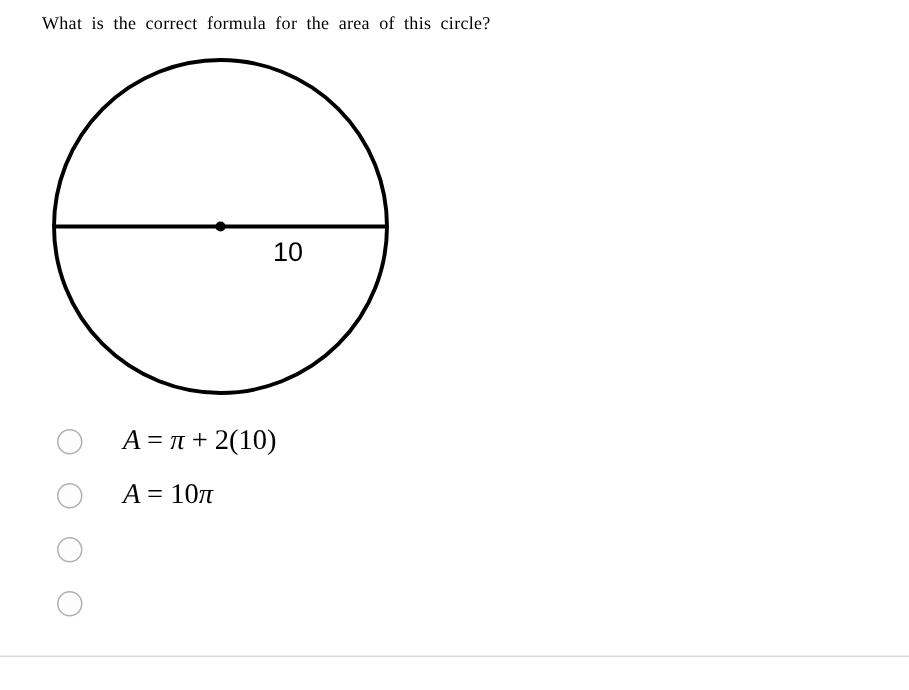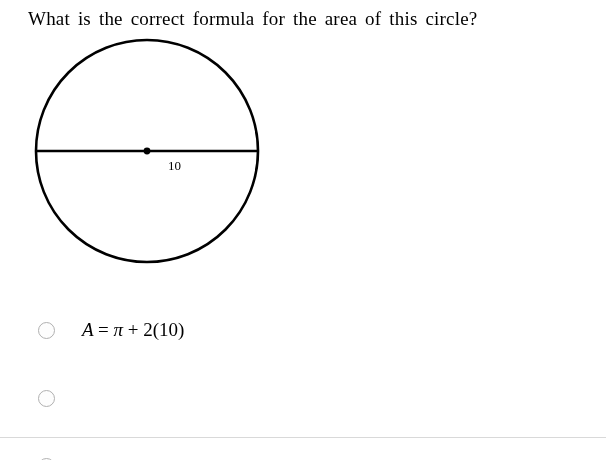--- a/index.html
+++ b/index.html
@@ -17,51 +17,50 @@
   }
   .page {
     position: relative;
     width: 606px;
     height: 460px;
   }
   .question-text {
     position: absolute;
     left: 28px;
     top: 8px;
-    font-size: 19px;
+    font-size: 12px;
     letter-spacing: 0.2px;
     word-spacing: 3px;
     white-space: nowrap;
   }
   .figure {
     position: absolute;
     left: 30px;
     top: 38px;
     width: 250px;
     height: 230px;
   }
   .diameter-label {
     position: absolute;
-    left: 138px;
+    left: 152px;
     top: 120px;
-    font-size: 13px;
-    font-family: Liberation Serif, serif;
+    font-size: 18px;
+    font-family: Liberation Sans, sans-serif;
   }
   .options {
     position: absolute;
     left: 30px;
     top: 278px;
     width: 540px;
   }
   .option-row {
     display: flex;
     align-items: center;
     height: 32px;
     margin-bottom: 4px;
-    margin-top: 36px;
   }
   .radio {
     width: 17px;
     height: 17px;
     border-radius: 50%;
     border: 1px solid #b0b0b0;
     background: #fdfdfd;
     box-sizing: border-box;
     flex: 0 0 auto;
     margin-left: 8px;
@@ -114,20 +113,23 @@
 
     <div class="option-row">
       <span class="radio"></span>
       <span class="option-label">
         <span class="sym">A</span> <span class="rm">=</span> <span class="sym">π</span> <span class="rm">+ 2(10)</span>
       </span>
     </div>
 
     <div class="option-row">
       <span class="radio"></span>
+      <span class="option-label">
+        <span class="sym">A</span> <span class="rm">= 10</span><span class="sym">π</span>
+      </span>
     </div>
 
     <div class="option-row">
       <span class="radio"></span>
     </div>
 
     <div class="option-row">
       <span class="radio"></span>
     </div>
 

